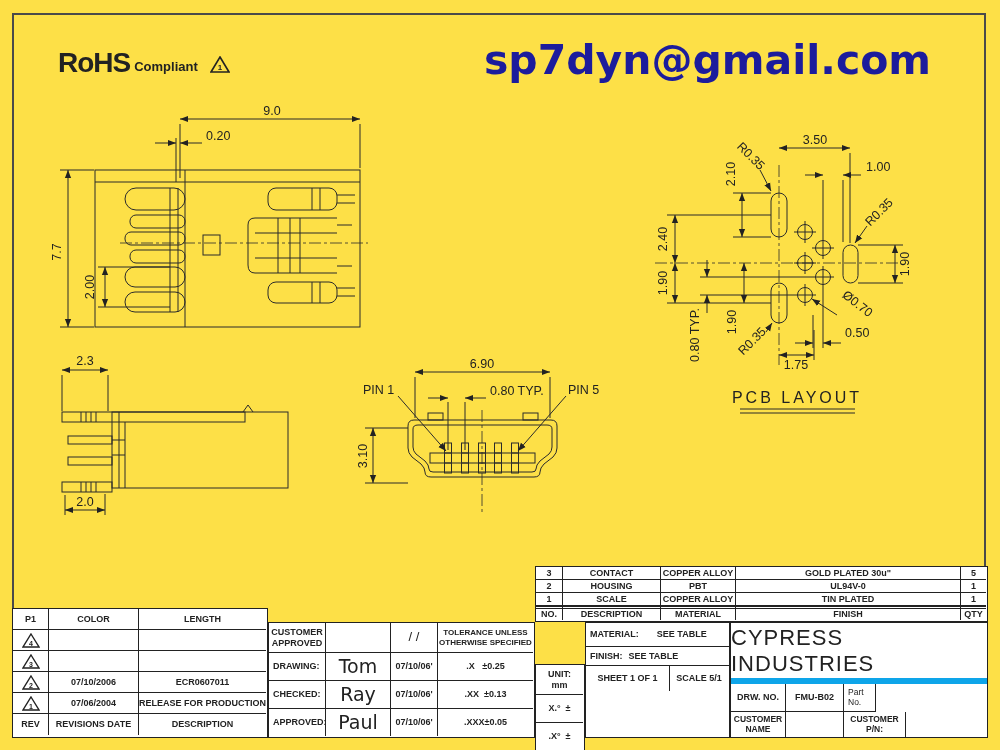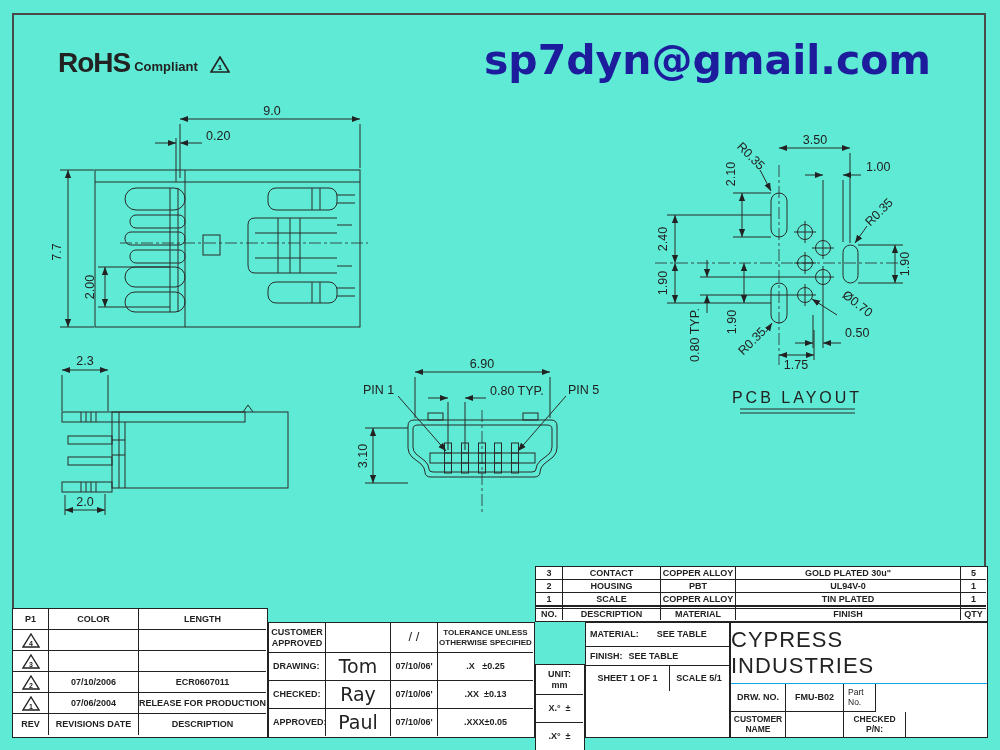--- a/index.html
+++ b/index.html
@@ -1,16 +1,16 @@
 <!DOCTYPE html>
 <html><head>
 <meta charset="utf-8">
 <style>
   html,body{margin:0;padding:0;background:#ffffff;}
-  #canvas{position:relative;width:1000px;height:750px;background:#5eead4;overflow:hidden;
+  #canvas{position:relative;width:1000px;height:750px;background:#fde047;overflow:hidden;
           font-family:"Liberation Sans",sans-serif;color:#222;}
   .abs{position:absolute;}
   #sheet-border{left:12px;top:13px;width:974px;height:724px;border:2px solid #4a4a4a;box-sizing:border-box;}
 
   
   #rohs{left:58px;top:52px;display:flex;align-items:flex-end;gap:2px;}
   #rohs .big{font-size:28px;font-weight:bold;letter-spacing:-1px;line-height:22px;}
   #rohs .small{font-size:13px;font-weight:bold;margin-left:2px;}
   #rohs svg{margin-left:10px;margin-bottom:1px;}
   #email{left:450px;top:36px;width:515px;text-align:center;font-family:"DejaVu Sans",sans-serif;
@@ -341,29 +341,29 @@
       <span>FINISH:</span>
       <span>SEE TABLE</span>
     </div>
     <div class="grid" style="grid-template-columns:84px 58px;height:25px;">
       <div class="cell bot">SHEET 1 OF 1</div>
       <div class="cell bot last" style="border-right:none;">SCALE 5/1</div>
     </div>
   </div>
 
   <div class="abs outer" style="left:730px;top:622px;width:258px;height:116px;">
-    <div style="height:61px;border-bottom:1px solid #0ea5e9;display:flex;flex-direction:column;align-items:center;justify-content:center;box-sizing:border-box;">
+    <div style="height:61px;border-bottom:6px solid #0ea5e9;display:flex;flex-direction:column;align-items:center;justify-content:center;box-sizing:border-box;">
       <div id="company-name">CYPRESS INDUSTRIES</div>
     </div>
     <div class="grid" style="grid-template-columns:55px 58px 32px 110px;height:28px;">
       <div class="cell">DRW. NO.</div>
       <div class="cell">FMU-B02</div>
       <div class="cell left" style="font-size:8.5px;font-weight:400;">Part No.</div>
     </div>
     <div class="grid" style="grid-template-columns:55px 58px 62px 80px;height:25px;">
       <div class="cell bot" style="font-size:8.5px;padding:0 2px;">CUSTOMER NAME</div>
       <div class="cell bot"></div>
-      <div class="cell bot" style="font-size:8.5px;padding:0 2px;">CHECKED P/N:</div>
+      <div class="cell bot" style="font-size:8.5px;padding:0 2px;">CUSTOMER P/N:</div>
       <div class="cell bot last"></div>
     </div>
   </div>
 
 </div>
 
 </body></html>

